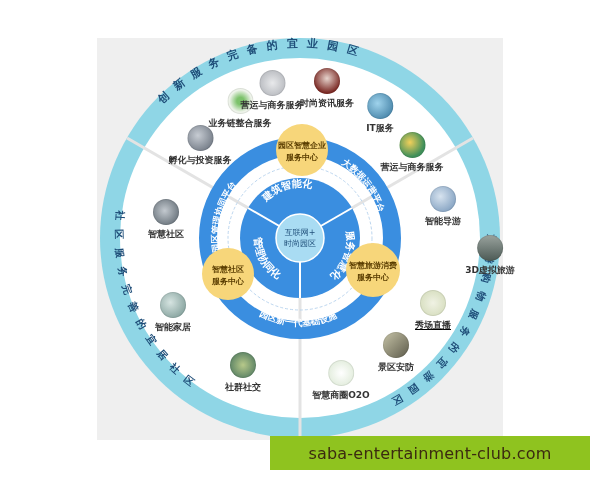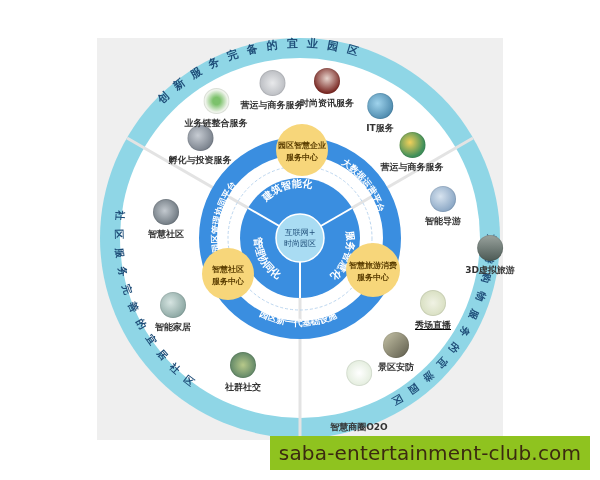--- a/index.html
+++ b/index.html
@@ -5,21 +5,21 @@
   html, body { margin:0; padding:0; }
   body { width:600px; height:480px; background:#ffffff; position:relative; overflow:hidden;
          font-family:"DejaVu Sans", sans-serif; }
   .panel { position:absolute; left:97px; top:38px; width:406px; height:402px; background:#efefef; }
   svg.diagram { position:absolute; left:0; top:0; width:600px; height:480px; }
   .node { position:absolute; display:flex; flex-direction:column; align-items:center; transform:translate(-50%, 0); }
   .thumb { width:26px; height:26px; border-radius:50%; box-shadow:0 0 0 1px rgba(0,0,0,0.08) inset; }
   .node-label { margin-top:3px; font-size:9px; font-weight:bold; color:#333; white-space:nowrap; }
   .banner { position:absolute; left:270px; top:436px; width:320px; height:34px; background:#8fc31f;
             display:flex; align-items:center; justify-content:center; }
-  .banner span { font-family:"DejaVu Sans", sans-serif; font-size:20px; color:#3b2a10; letter-spacing:0.2px; }
+  .banner span { font-family:"DejaVu Sans", sans-serif; font-size:16px; color:#3b2a10; letter-spacing:0.2px; }
 </style>
 </head>
 <body>
 
 <div class="panel"></div>
 
 <svg class="diagram" viewBox="0 0 600 480">
   <defs>
     <path id="arcTop" d="M 127 152 A 195 195 0 0 1 473 152"></path>
     <path id="arcRight" d="M 488 230 A 190 190 0 0 1 380 405"></path>
@@ -95,21 +95,21 @@
     <circle cx="373" cy="270" r="27" fill="#f7d67a"></circle>
     <text x="373" y="268" font-size="8" font-weight="bold" fill="#5a3d00" text-anchor="middle">智慧旅游消费</text>
     <text x="373" y="280" font-size="8" font-weight="bold" fill="#5a3d00" text-anchor="middle">服务中心</text>
   </g>
 </svg>
 
 <div class="node" style="left:200px; top:125px;">
   <div class="thumb" style="background:radial-gradient(circle at 40% 40%, #c7ccd3, #5b6470);"></div>
   <div class="node-label">孵化与投资服务</div>
 </div>
-<div class="node" style="left:216px; top:88px;">
+<div class="node" style="left:240px; top:88px;">
   <div class="thumb" style="background:radial-gradient(circle at 50% 50%, #7cc26b 20%, #eef3ea 60%);"></div>
   <div class="node-label">业务链整合服务</div>
 </div>
 <div class="node" style="left:272px; top:70px;">
   <div class="thumb" style="background:radial-gradient(circle at 50% 50%, #e8e9eb, #a9acb2);"></div>
   <div class="node-label">营运与商务服务</div>
 </div>
 <div class="node" style="left:327px; top:68px;">
   <div class="thumb" style="background:radial-gradient(circle at 50% 40%, #e6d3cc, #7b2a25 70%);"></div>
   <div class="node-label">时尚资讯服务</div>
@@ -131,21 +131,21 @@
   <div class="node-label">3D虚拟旅游</div>
 </div>
 <div class="node" style="left:433px; top:290px;text-decoration:underline;">
   <div class="thumb" style="background:radial-gradient(circle at 50% 50%, #f0f2e4, #cfd8b4);"></div>
   <div class="node-label">秀场直播</div>
 </div>
 <div class="node" style="left:396px; top:332px;">
   <div class="thumb" style="background:linear-gradient(135deg, #c7c4a8, #5c5a4a);"></div>
   <div class="node-label">景区安防</div>
 </div>
-<div class="node" style="left:359px; top:360px;gap:32px;">
+<div class="node" style="left:341px; top:360px;">
   <div class="thumb" style="background:radial-gradient(circle at 50% 50%, #ffffff, #d8e6d0);"></div>
   <div class="node-label">智慧商圈O2O</div>
 </div>
 <div class="node" style="left:243px; top:352px;align-items:center;">
   <div class="thumb" style="background:radial-gradient(circle at 50% 50%, #b7c98a, #3d6b58);"></div>
   <div class="node-label">社群社交</div>
 </div>
 <div class="node" style="left:173px; top:292px;">
   <div class="thumb" style="background:radial-gradient(circle at 40% 40%, #d6e4e1, #6e8f8a);"></div>
   <div class="node-label">智能家居</div>

